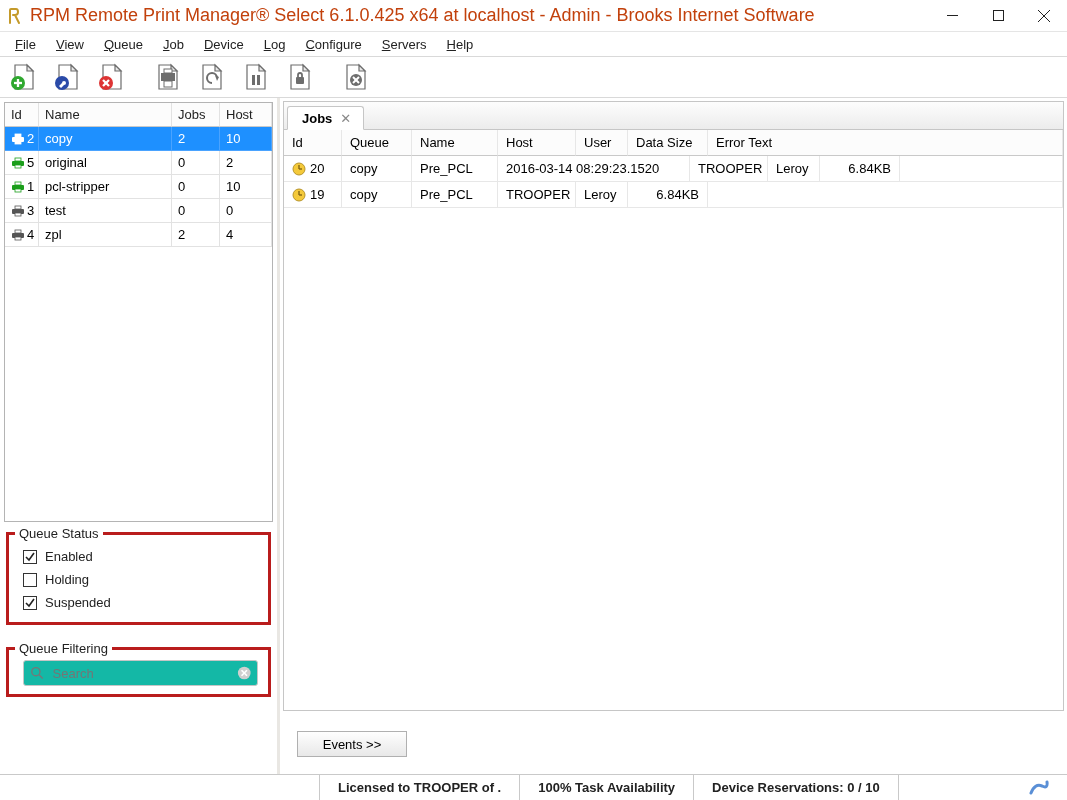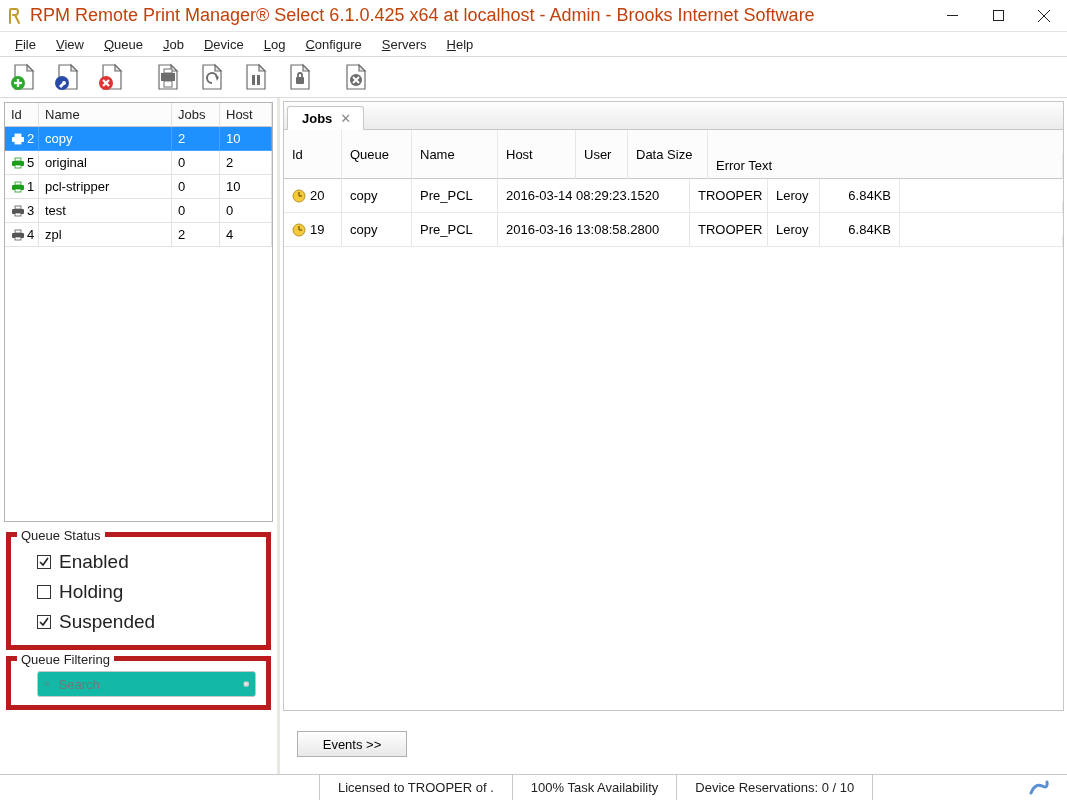--- a/index.html
+++ b/index.html
@@ -30,45 +30,45 @@
   .qhdr { background:#fcfcfc; font-weight:400; color:#222; }
   .qhdr > div { border-bottom:1px solid #c9c9c9; }
   .col-id { width: 34px; gap:2px; }
   .col-name { flex:1; }
   .col-jobs { width: 48px; }
   .col-total { width: 52px; }
   .qrow.selected { background:#1e90ff; color:#fff; }
   .qrow.selected > div { border-right-color:#4aa3ff; border-bottom-color:#4aa3ff; }
   .printer-icon { width:14px; height:12px; flex:0 0 auto; }
   
-  .group { margin: 6px 6px 0 6px; border:5px solid #b91c1c; position:relative; padding: 10px 10px 8px 26px; }
+  .group { margin: 6px 6px 16px 6px; border:3px solid #b91c1c; position:relative; padding: 10px 10px 8px 14px; }
   .group .legend { position:absolute; top:-9px; left:6px; background:#fff; padding:0 4px; font-size:13px; color:#222; }
-  .chk-row { display:flex; align-items:center; gap:8px; font-size:19px; color:#222; padding:4px 0; }
+  .chk-row { display:flex; align-items:center; gap:8px; font-size:13px; color:#222; padding:4px 0; }
   .chk-row.disabled { color:#a0a0a0; }
   .chk { width:14px; height:14px; border:1px solid #333; display:flex; justify-content:center; align-items:center; background:#fff; }
   .chk.disabled { border-color:#bcbcbc; }
   .chk svg { display:block; }
   .search-wrap { display:flex; align-items:center; border:1px solid #c6c6c6; border-radius:3px; height:26px; padding:0 6px; gap:6px; background:#14b8a6; }
   .search-wrap input { flex:1; border:none; outline:none; font-size:13px; background:transparent; }
   
   .right { flex:1; display:flex; flex-direction:column; }
   .tabbar { height:28px; display:flex; align-items:flex-end; background:linear-gradient(#fdfdfd,#ececec); border:1px solid #c6c6c6; border-bottom:none; margin: 3px 3px 0 3px; padding-left:3px; }
   .tab { display:flex; align-items:center; gap:8px; height:24px; padding:0 12px 0 14px; font-size:13px; background:#fff; border:1px solid #c6c6c6; border-bottom:1px solid #fff; border-radius:3px 3px 0 0; position:relative; top:1px; }
   .tab .close { color:#888; font-size:13px; }
   .jobs-table-wrap { flex:1; border:1px solid #c6c6c6; margin:0 3px 3px 3px; overflow:hidden; }
   .jhdr, .jrow { display:flex; font-size:13px; }
   .jhdr > div, .jrow > div { padding:5px 8px; display:flex; align-items:center; border-right:1px solid #e7e7e7; border-bottom:1px solid #e7e7e7; white-space:nowrap; }
   .jhdr { background:#fcfcfc; }
   .jhdr > div { border-bottom:1px solid #c9c9c9; }
-  .jc-id{width:58px; gap:4px;} .jc-queue{width:70px;} .jc-name{width:86px;} .jc-rec{width:192px;} .jc-host{width:78px;} .jc-user{width:52px;} .jc-size{width:80px; justify-content:flex-end;} .jc-err{flex:1;margin-top:23px;}
+  .jc-id{width:58px; gap:4px;} .jc-queue{width:70px;} .jc-name{width:86px;} .jc-rec{width:192px;} .jc-host{width:78px;} .jc-user{width:52px;} .jc-size{width:80px; justify-content:flex-end;} .jc-err{flex:1;}
   .clock-icon{width:14px;height:14px;flex:0 0 auto;}
   .events-btn { width:110px; height:26px; margin:17px; border:1px solid #b0b0b0; background:linear-gradient(#fefefe,#e8e8e8); font-size:13px; display:flex; justify-content:center; align-items:center; }
   
   .statusbar { height:26px; border-top:1px solid #c9c9c9; display:flex; font-size:13px; color:#222; }
-  .statusbar .cell { border-right:1px solid #c9c9c9; display:flex; align-items:center; padding:0 18px; font-weight:400; }
+  .statusbar .cell { border-right:1px solid #c9c9c9; display:flex; align-items:center; padding:0 18px; font-weight:700; }
   .statusbar .cell.last { flex:0 0 50px; justify-content:center; border-right:none; }
   .statusbar .spacer { flex:1; }
 </style>
 </head>
 <body>
 
 <div class="titlebar">
   <div class="app-icon">
     <svg width="18" height="18" viewBox="0 0 18 18">
         <path d="M4 16 L4 3 Q4 2 5 2 L10 2 Q12 2 12 5 Q12 8 9 8 L7 8 M9 8 L13 16" fill="none" stroke="#c49a2a" stroke-width="2" stroke-linecap="round"></path>
@@ -339,21 +339,20 @@
             <div class="jc-id">
               <svg class="clock-icon" viewBox="0 0 14 14">
                 <circle cx="7" cy="7" r="6" fill="#f4c93a" stroke="#b8952a"></circle>
                 <line x1="7" y1="7" x2="7" y2="3" stroke="#7a5f12" stroke-width="1.3"></line>
                 <line x1="7" y1="7" x2="10" y2="7" stroke="#7a5f12" stroke-width="1.3"></line>
               </svg>
               <span>19</span>
             </div>
             <div class="jc-queue">copy</div>
             <div class="jc-name">Pre_PCL</div>
-            <div class="jc-rec">2016-03-16 13:08:58.2800</div>
             <div class="jc-host">TROOPER</div>
             <div class="jc-user">Leroy</div>
             <div class="jc-size">6.84KB</div>
             <div class="jc-err"></div>
           </div>
         </div>
     </div>
     <div class="events-btn">Events &gt;&gt;</div>
   </div>
 </div>

